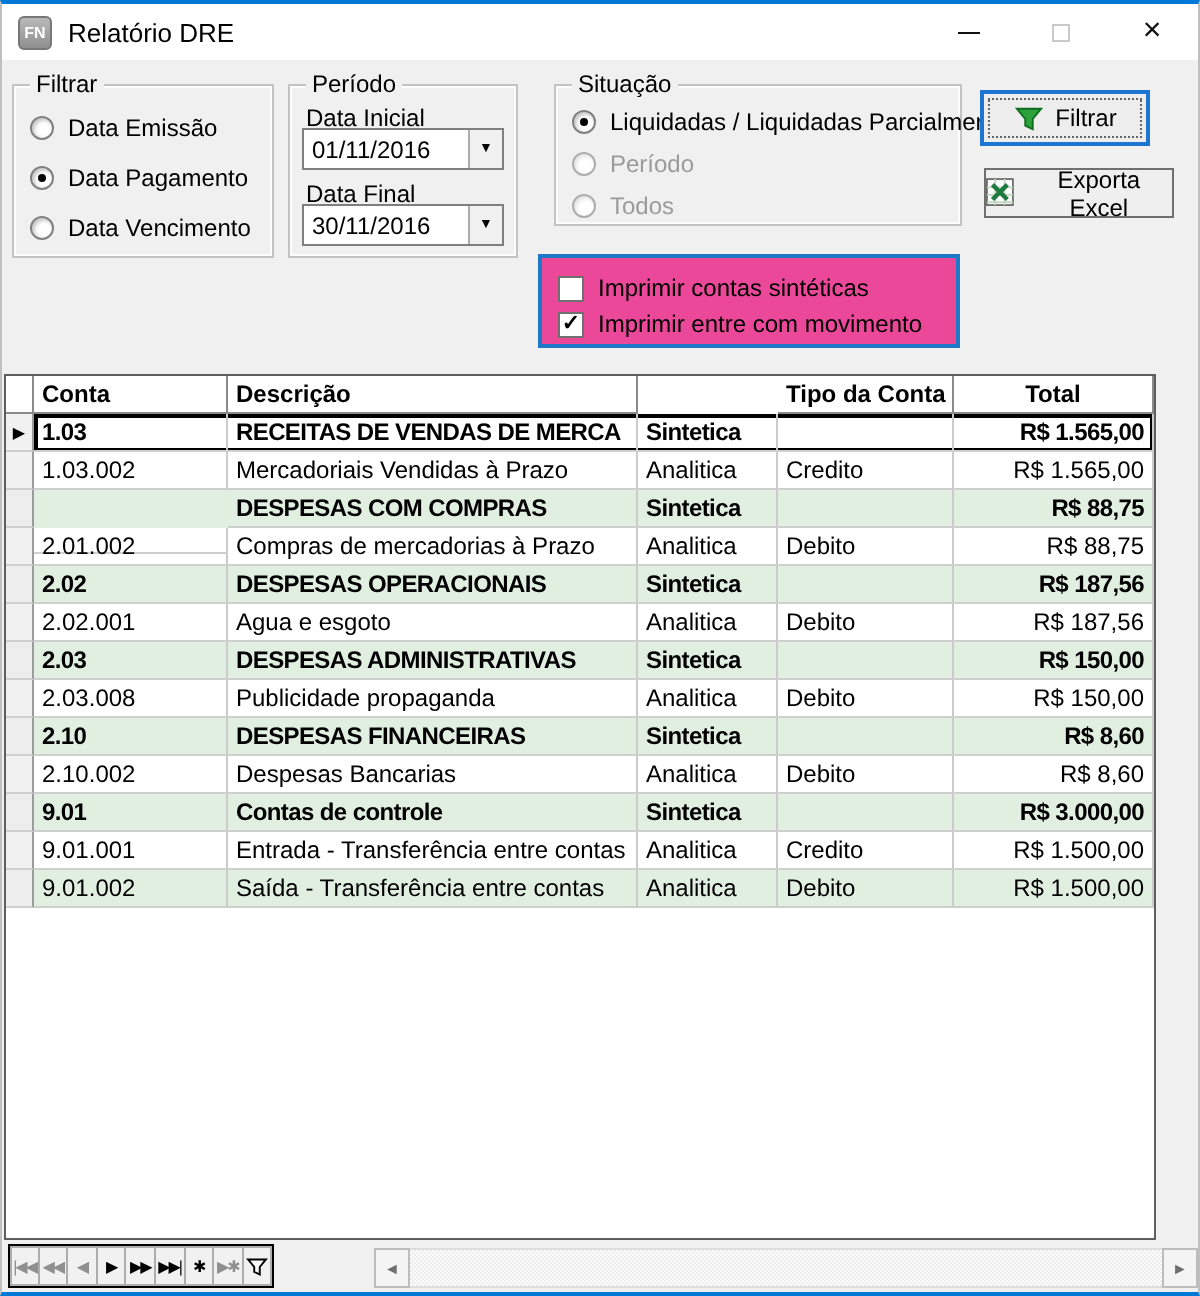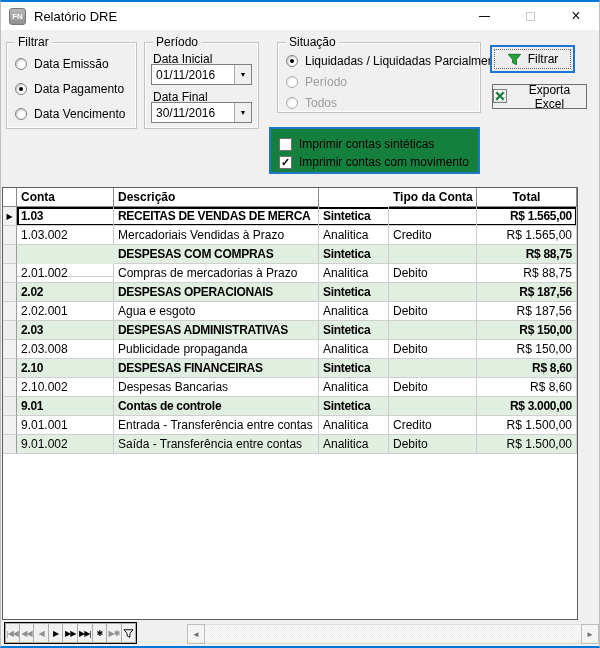--- a/index.html
+++ b/index.html
@@ -42,21 +42,21 @@
   .combo-btn { width:17px; background:#F0F0F0; border-left:1px solid #ACACAC; display:flex; align-items:center; justify-content:center; }
   .combo-btn .arr { font-size:7px; color:#000; }
   
   .btn-filtrar { position:absolute; left:489px; top:43px; width:85px; height:28px;
     background:#EDEDED; border:2px solid #1C76D1; outline:1px dotted #666; outline-offset:-5px;
     display:flex; align-items:center; justify-content:center; gap:6px; font-size:12px; cursor:default; }
   .btn-excel { position:absolute; left:491px; top:82px; width:95px; height:25px;
     background:#EFEFEF; border:1px solid #707070;
     display:flex; align-items:center; justify-content:center; gap:5px; font-size:12px; cursor:default; }
   
-  .print-panel { position:absolute; left:268px; top:125px; width:211px; height:47px; border:2px solid #1E78C8; background:#15803d; padding:6px 0 0 8px; }
+  .print-panel { position:absolute; left:268px; top:125px; width:211px; height:47px; border:2px solid #1E78C8; background:#ec4899; padding:6px 0 0 8px; }
   .cb-row { display:flex; align-items:center; gap:7px; font-size:12px; height:18px; white-space:nowrap; }
   .cb { width:13px; height:13px; flex:none; background:#fff; border:1px solid #6F6F6F; display:flex; align-items:center; justify-content:center; font-size:11px; font-weight:bold; line-height:1; }
   
   .grid { position:absolute; left:1px; top:185px; width:576px; height:433px; background:#fff; border:1px solid #5E5E5E; overflow:hidden; }
   .g-row { display:flex; height:19px; flex:none; }
   .g-ind { width:14px; flex:none; background:#F1F1F1; border-right:1px solid #9C9C9C; border-bottom:1px solid #CFCFCF; display:flex; align-items:center; justify-content:center; font-size:8px; color:#000; }
   .g-head .g-ind { background:#FFFFFF; border-right:1px solid #8A8A8A; border-bottom:1px solid #8A8A8A; }
   .g-data { display:flex; flex:1; }
   .g-cell { flex:none; padding:0 4px; font-size:12px; line-height:18px; white-space:nowrap; overflow:hidden; border-right:1px solid #CBCBCB; border-bottom:1px solid #CFCFCF; }
   .g-head .g-cell { font-weight:bold; border-right:1px solid #8A8A8A; border-bottom:1px solid #8A8A8A; }
@@ -168,21 +168,21 @@
   </button>
 
   <div class="print-panel">
     <div id="print-options">
         <div class="cb-row">
           <span class="cb"></span>
           <span>Imprimir contas sintéticas</span>
         </div>
         <div class="cb-row">
           <span class="cb">✓</span>
-          <span>Imprimir contas com movimento</span>
+          <span>Imprimir entre com movimento</span>
         </div>
       </div>
   </div>
 
   <div class="grid">
     <div class="g-row g-head" id="grid-header">
         <div class="g-ind"></div>
         <div class="g-data">
           <div class="g-cell" style="width: 97px; text-align: left;">Conta</div>
           <div class="g-cell" style="width: 205px; text-align: left;">Descrição</div>

